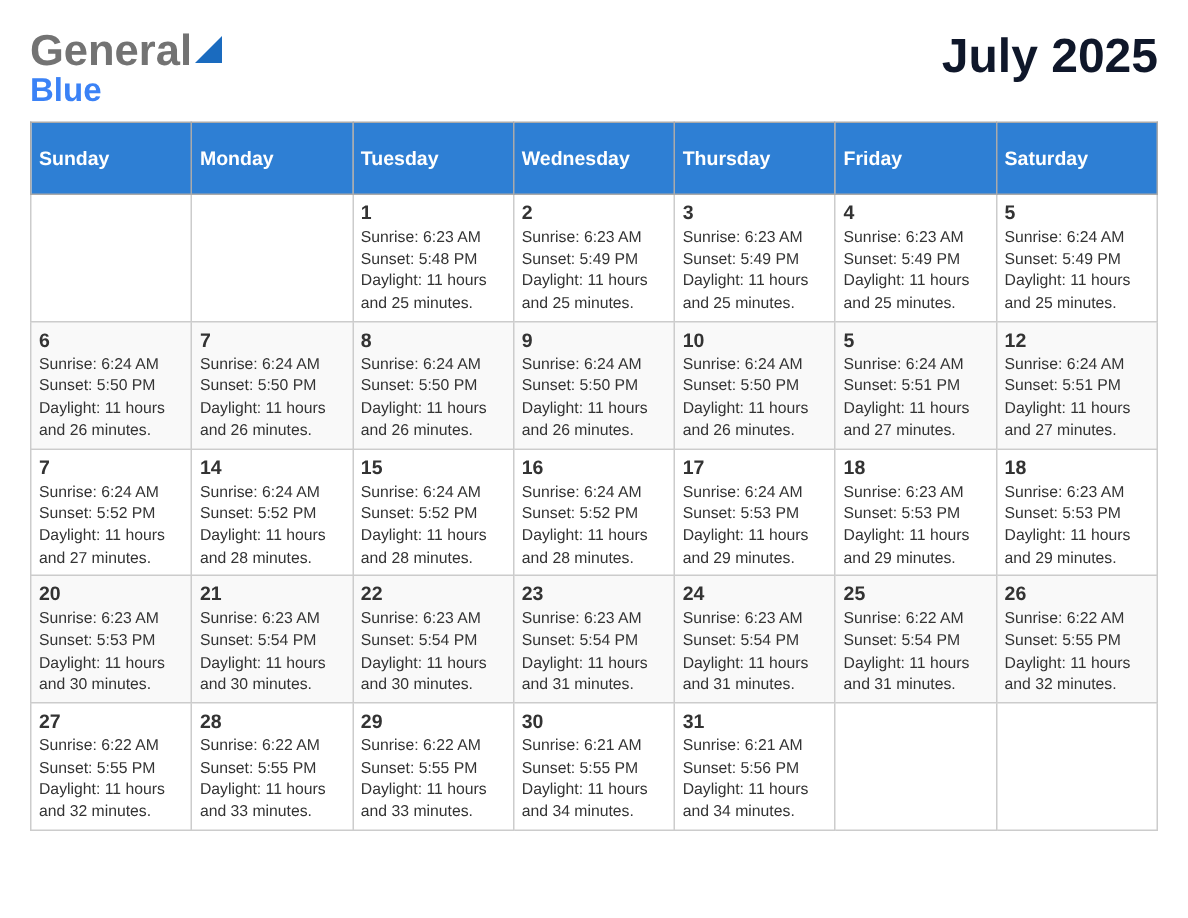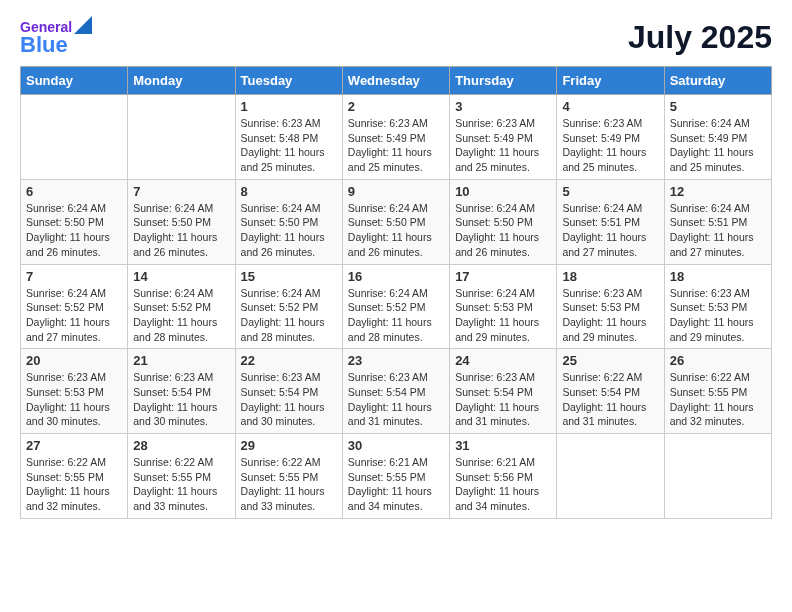--- a/index.html
+++ b/index.html
@@ -15,23 +15,23 @@
       justify-content: space-between;
       align-items: flex-start;
       margin-bottom: 10px;
     }
     .logo {
       display: flex;
       flex-direction: column;
       align-items: flex-start;
     }
     .logo-general {
-      font-size: 14px;
-      font-weight: bold;
-      color: #6d28d9;
+      font-size: 29px;
+      font-weight: bold;
+      color: #737373;
       line-height: 1;
     }
     .logo-blue {
       font-size: 22px;
       font-weight: bold;
       color: #3b82f6;
       line-height: 1;
     }
     .title-area {
       text-align: right;
@@ -49,21 +49,21 @@
     .calendar {
       width: 100%;
       border-collapse: collapse;
       border: 1px solid #ccc;
     }
     .calendar th {
       background-color: #2e7fd4;
       color: #fff;
       font-size: 13px;
       font-weight: bold;
-      padding: 6px 5px;
+      padding: 16px 5px;
       text-align: left;
       border: 1px solid #aaa;
     }
     .calendar td {
       vertical-align: top;
       padding: 4px 5px;
       font-size: 10.5px;
       color: #333;
       border: 1px solid #ccc;
       width: calc(100% / 7);

